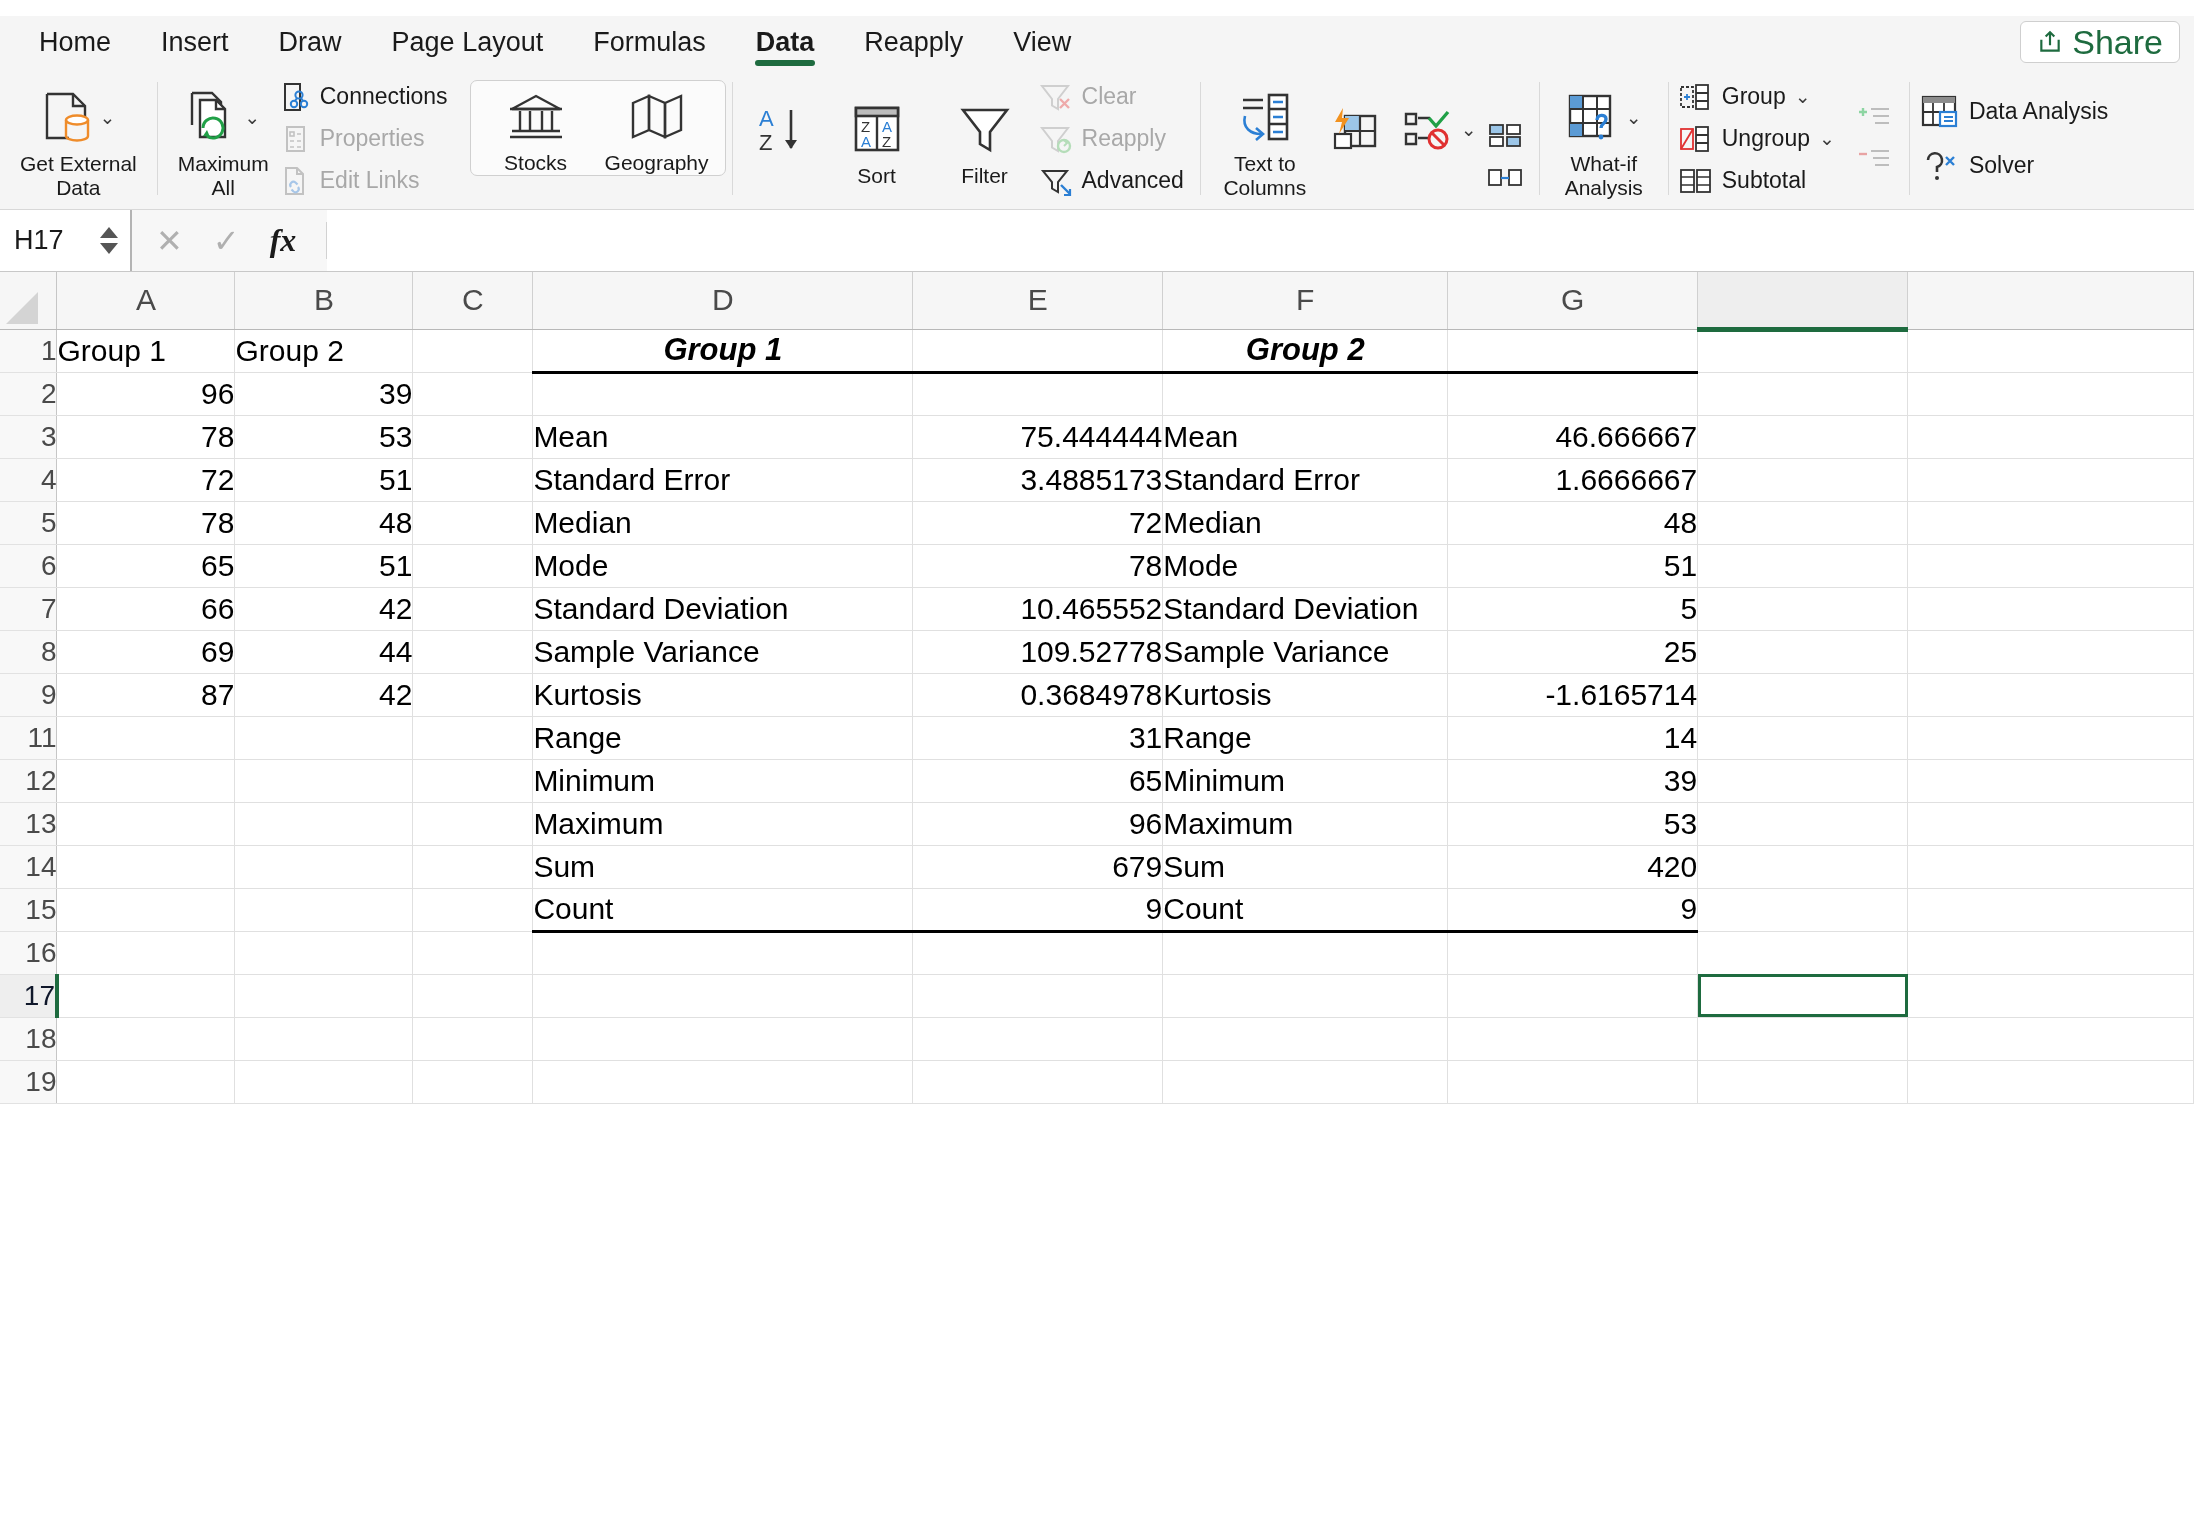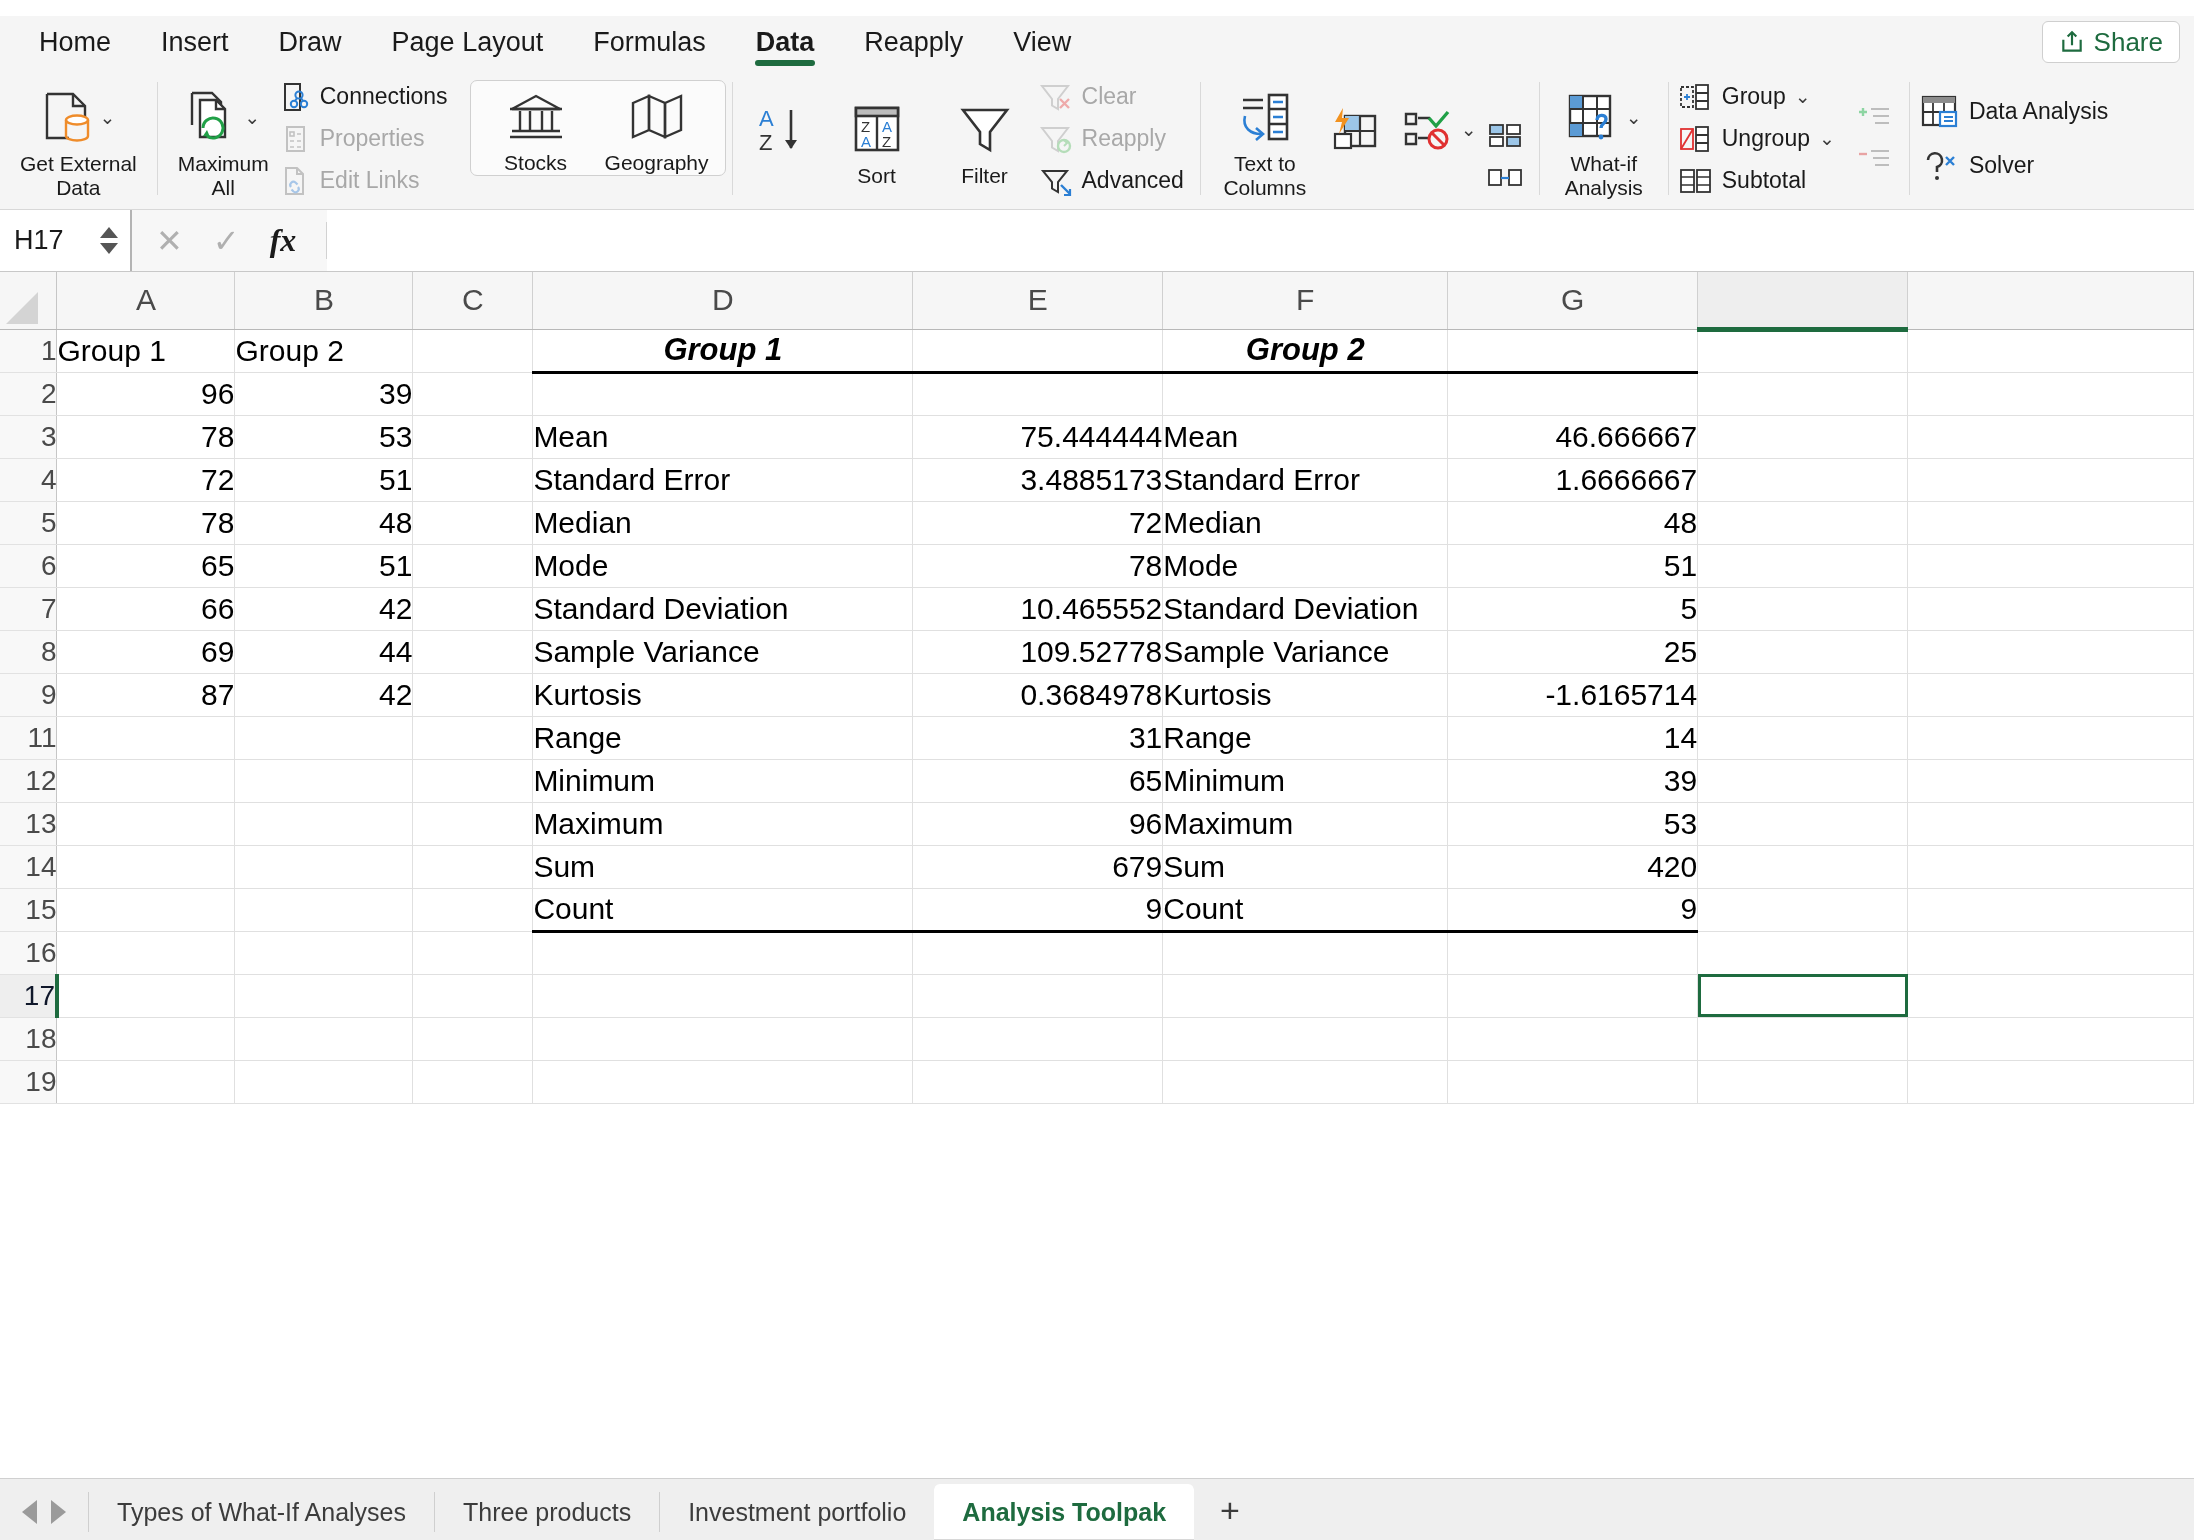--- a/index.html
+++ b/index.html
@@ -24,21 +24,21 @@
   }
   .tabbar-item.active { font-weight: bold; }
   .tabbar-item.active::after {
     content: ""; position: absolute; left: 24px; right: 24px; bottom: 2px;
     height: 6px; background: #1e6b3f; border-radius: 3px;
   }
   .share-btn {
     position: absolute; right: 14px; top: 5px;
     height: 42px; padding: 0 16px; border: 1px solid #cfcfcf; border-radius: 6px;
     background: #ffffff; display: flex; align-items: center; gap: 9px;
-    font-size: 26px; color: #1e6b3f; font-weight: 500;
+    font-size: 34px; color: #1e6b3f; font-weight: 500;
   }
 
   
   .ribbon {
     height: 142px; background: #f5f5f5; border-bottom: 1px solid #d8d8d8;
     display: flex; align-items: stretch; flex: 0 0 142px; position: relative;
   }
   .rgroup { display: flex; align-items: center; padding: 0 10px; position: relative; }
   .rsep { width: 1px; background: #d9d9d9; margin: 14px 0; flex: 0 0 1px; }
 
@@ -830,27 +830,13 @@
         <td class="cell"></td>
         <td class="cell"></td>
         <td class="cell"></td>
         <td class="cell"></td>
         <td class="cell"></td>
       </tr>
     </tbody>
       </table>
   </div>
 
-  <div class="sheetbar">
-    <div class="navarrows">
-      <i class="lf"></i>
-      <i class="rt"></i>
-    </div>
-    <div class="sheetsep"></div>
-    <div class="stab">Types of What-If Analyses</div>
-    <div class="sheetsep"></div>
-    <div class="stab">Three products</div>
-    <div class="sheetsep"></div>
-    <div class="stab">Investment portfolio</div>
-    <div class="stab active">Analysis Toolpak</div>
-    <div class="addsheet">+</div>
-  </div>
 </div>
 
 </body></html>

